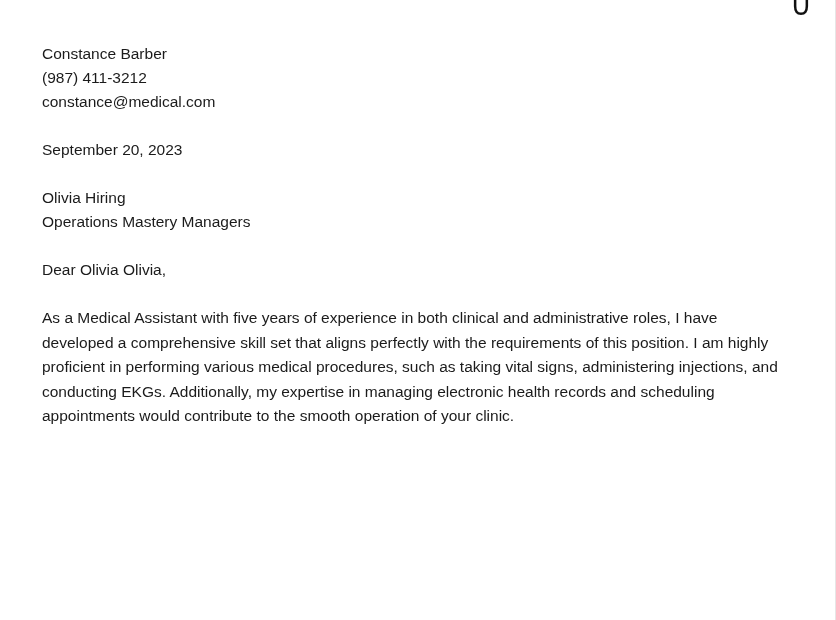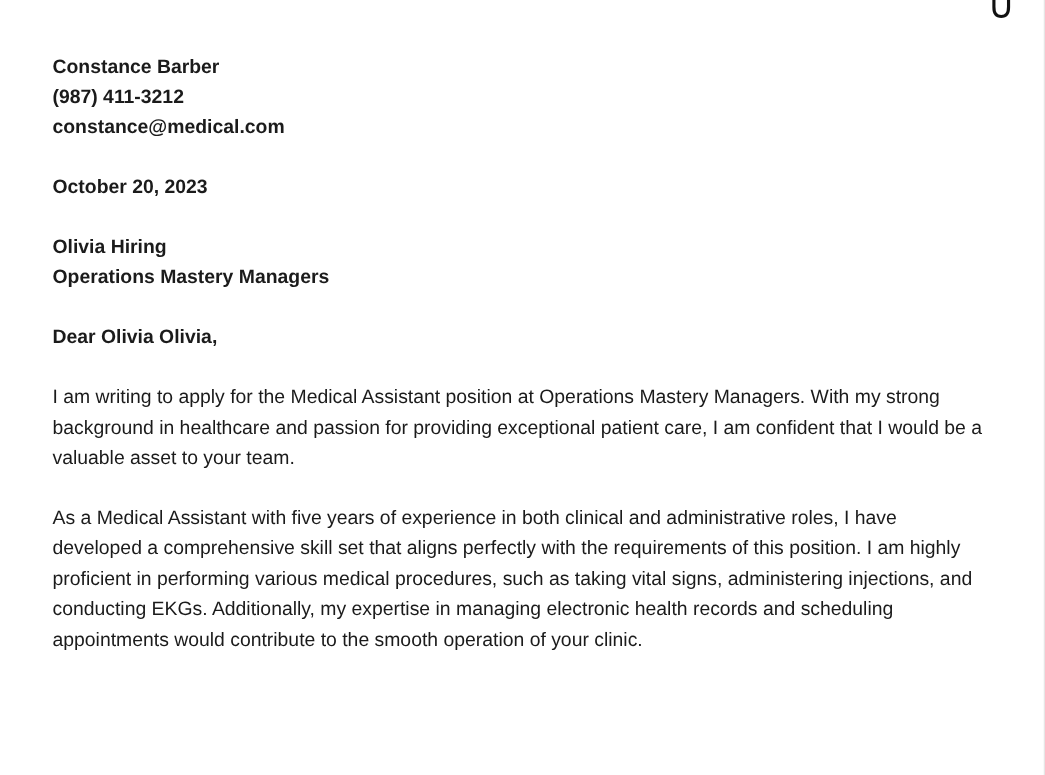--- a/index.html
+++ b/index.html
@@ -40,21 +40,20 @@
     font-family: "Liberation Sans", sans-serif;
   }
   .letter {
     position: absolute;
     left: 42px;
     top: 42px;
     width: 748px;
   }
   .block {
     margin: 0 0 24px 0;
-    font-weight: bold;
   }
   .line {
     font-size: 15.5px;
     line-height: 24px;
     color: #1b1b1b;
     white-space: pre-wrap;
   }
   .para {
     font-size: 15.5px;
     line-height: 24.5px;
@@ -74,29 +73,28 @@
 
   <div class="letter">
 
     <div class="block">
       <div class="line">Constance Barber</div>
       <div class="line">(987) 411-3212</div>
       <div class="line">constance@medical.com</div>
     </div>
 
     <div class="block">
-      <div class="line">October 20, 2023</div>
+      <div class="line">September 20, 2023</div>
     </div>
 
     <div class="block">
       <div class="line">Olivia Hiring</div>
       <div class="line">Operations Mastery Managers</div>
     </div>
 
     <div class="block">
       <div class="line">Dear Olivia Olivia,</div>
     </div>
 
-    <p class="para">I am writing to apply for the Medical Assistant position at Operations Mastery Managers. With my strong background in healthcare and passion for providing exceptional patient care, I am confident that I would be a valuable asset to your team.</p>
     <p class="para">As a Medical Assistant with five years of experience in both clinical and administrative roles, I have developed a comprehensive skill set that aligns perfectly with the requirements of this position. I am highly proficient in performing various medical procedures, such as taking vital signs, administering injections, and conducting EKGs. Additionally, my expertise in managing electronic health records and scheduling appointments would contribute to the smooth operation of your clinic.</p>
 
   </div>
 </div>
 
 </body></html>

